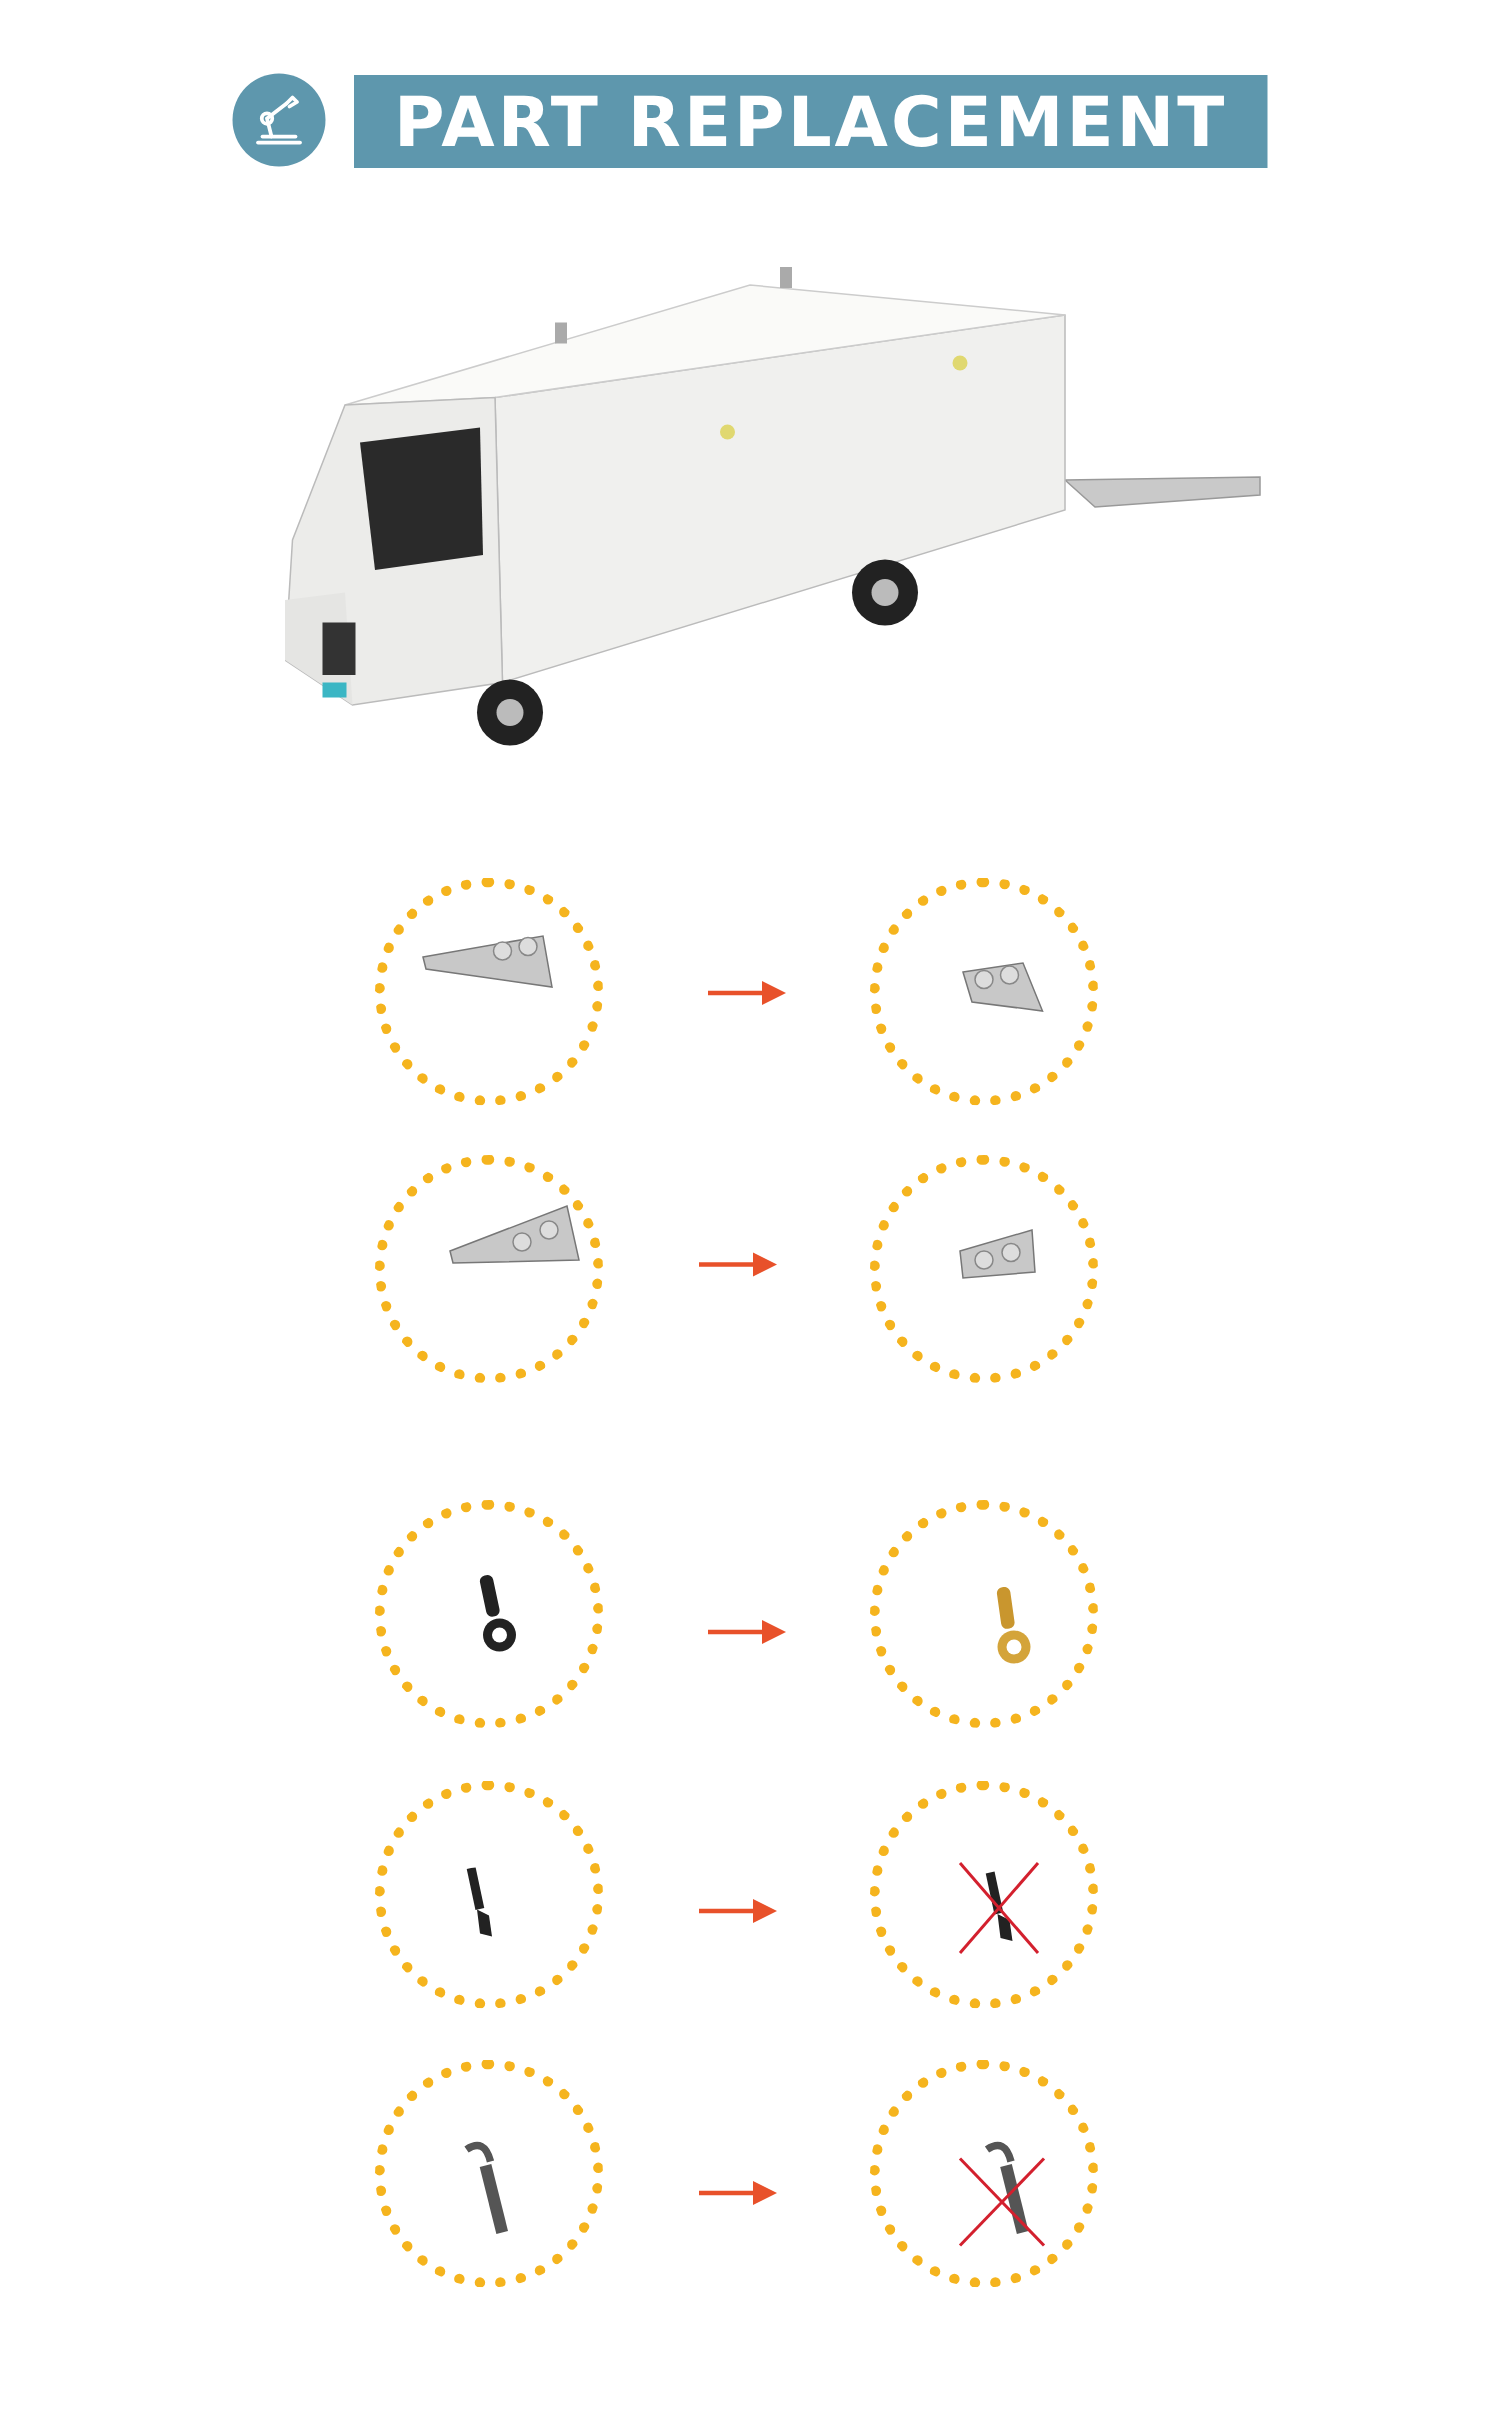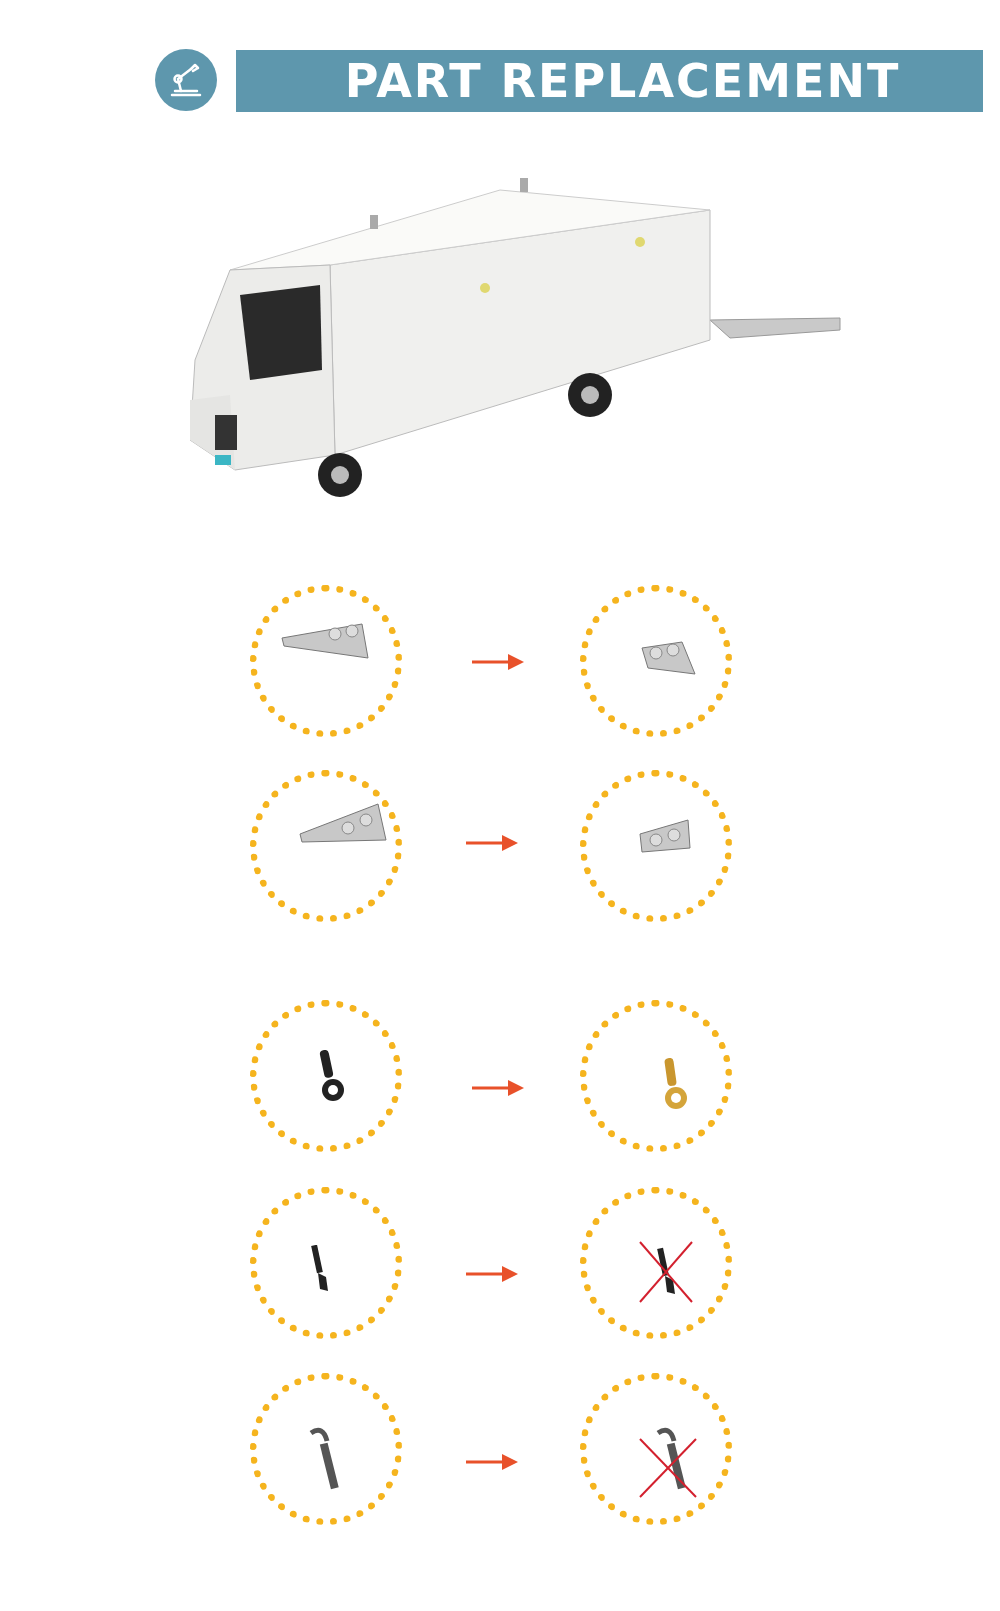--- a/index.html
+++ b/index.html
@@ -1,18 +1,18 @@
 <!DOCTYPE html>
 <html><head>
 <meta charset="utf-8">
 <style>
   html,body{margin:0;padding:0;background:#fff;}
   body{width:1000px;height:1611px;position:relative;overflow:hidden;font-family:"Liberation Sans",sans-serif;}
   .header-icon{position:absolute;left:155px;top:49px;width:62px;height:62px;border-radius:50%;background:#5e97ad;}
-  .header-bar{position:absolute;left:236px;top:50px;width:721px;height:62px;background:#5e97ad;display:flex;align-items:center;justify-content:center;padding-left:26px;}
+  .header-bar{position:absolute;left:236px;top:50px;width:609px;height:62px;background:#5e97ad;display:flex;align-items:center;justify-content:center;}
   .header-title{color:#fff;font-weight:bold;font-size:46px;letter-spacing:2px;font-family:"DejaVu Sans",sans-serif;}
   .van{position:absolute;left:190px;top:170px;width:680px;height:360px;}
   .circle{position:absolute;width:152px;height:152px;border-radius:50%;border:7px dotted #f5b41e;box-sizing:border-box;}
   .arrow{position:absolute;width:56px;height:20px;}
   .part{position:absolute;}
 </style>
 </head>
 <body>
 
 <div class="header-icon">

